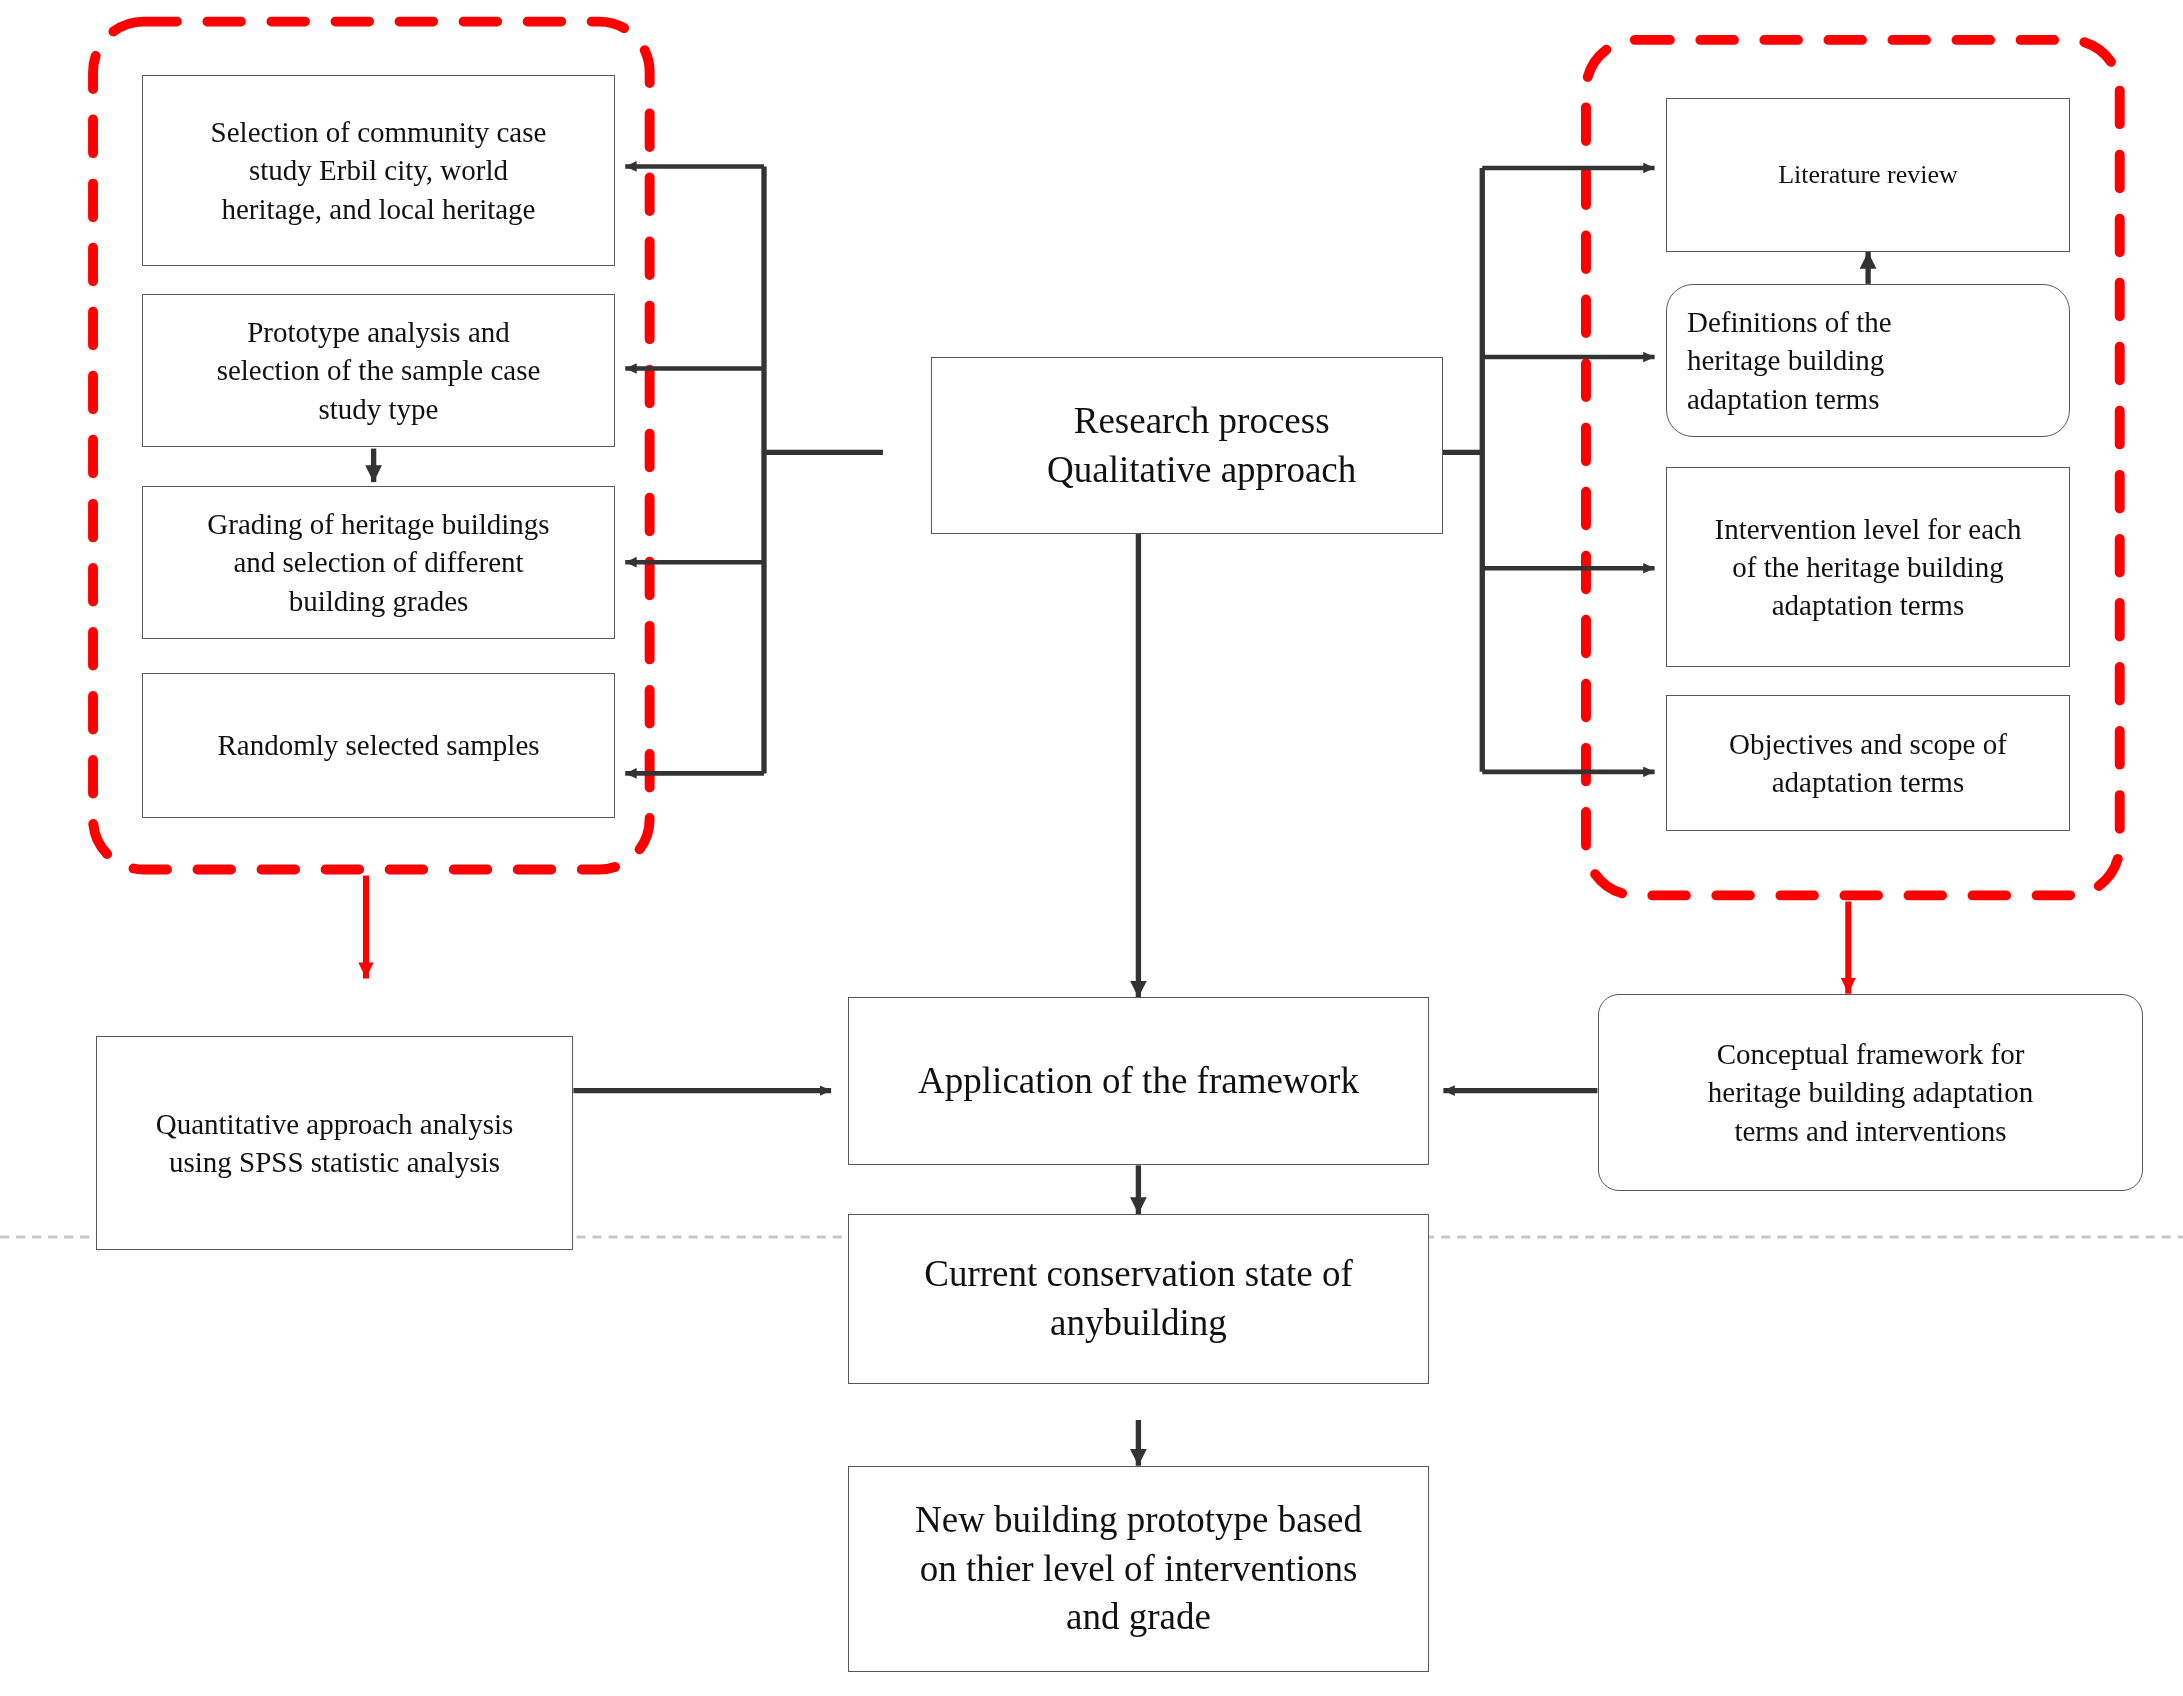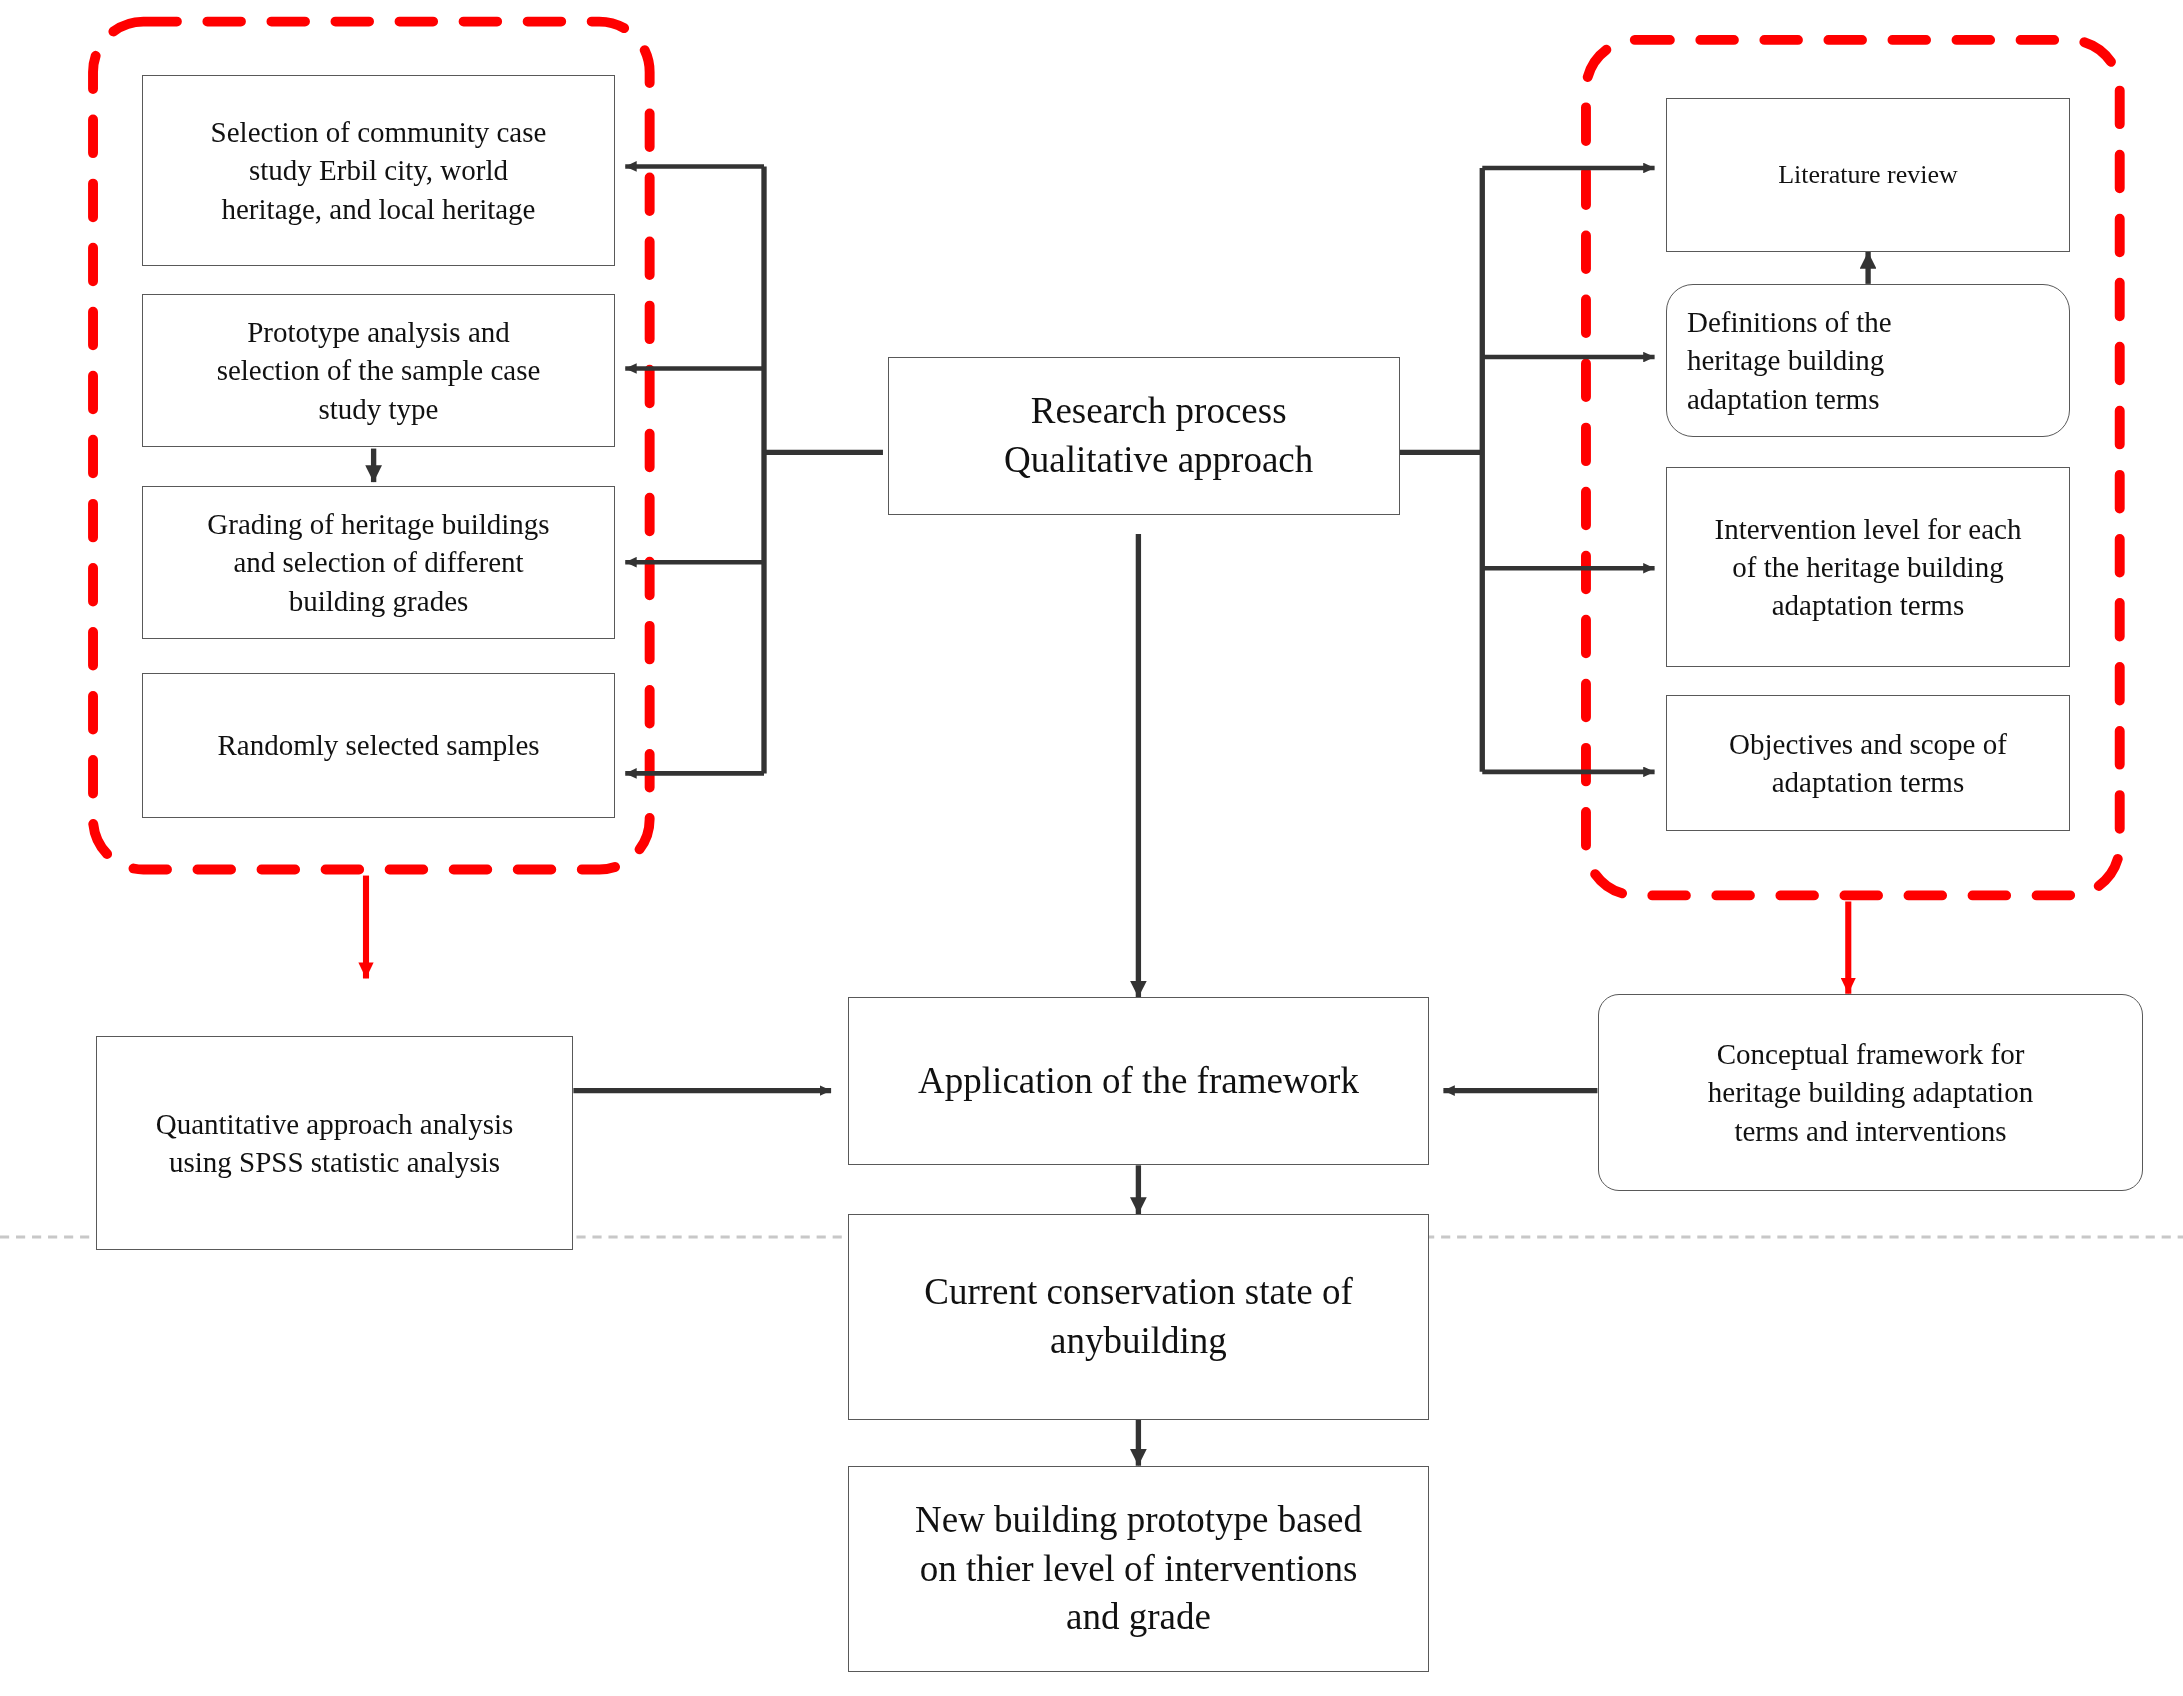--- a/index.html
+++ b/index.html
@@ -127,26 +127,26 @@
   <div class="node thin t-38" style="left:142px; top:294px; width:473px; height:153px;">Prototype analysis and
 selection of the sample case
 study type</div>
 
   <div class="node thin t-38" style="left:142px; top:486px; width:473px; height:153px;">Grading of heritage buildings
 and selection of different
 building grades</div>
 
   <div class="node thin t-38" style="left:142px; top:673px; width:473px; height:145px;">Randomly selected samples</div>
 
-  <div class="node thin t-48" style="left:888px; top:357px; width:512px; height:158px;padding-left:40px;">Research process
+  <div class="node thin t-48" style="left:931px; top:357px; width:512px; height:177px;padding-left:40px;">Research process
 Qualitative approach</div>
 
   <div class="node thin t-48" style="left:848px; top:997px; width:581px; height:168px;">Application of  the framework</div>
 
-  <div class="node thin t-48" style="left:848px; top:1214px; width:581px; height:206px;">Current conservation state of
+  <div class="node thin t-48" style="left:848px; top:1214px; width:581px; height:170px;">Current conservation state of
 anybuilding</div>
 
   <div class="node thin t-48" style="left:848px; top:1466px; width:581px; height:206px;">New building prototype based
 on  thier level of interventions
 and grade</div>
 
   <div class="node thin t-40 t-42" style="left:1666px; top:98px; width:404px; height:154px;">Literature review</div>
 
   <div class="node thin t-38 left-align" style="left:1666px; top:284px; width:404px; height:153px;border-radius:27px;">Definitions of the
 heritage building

